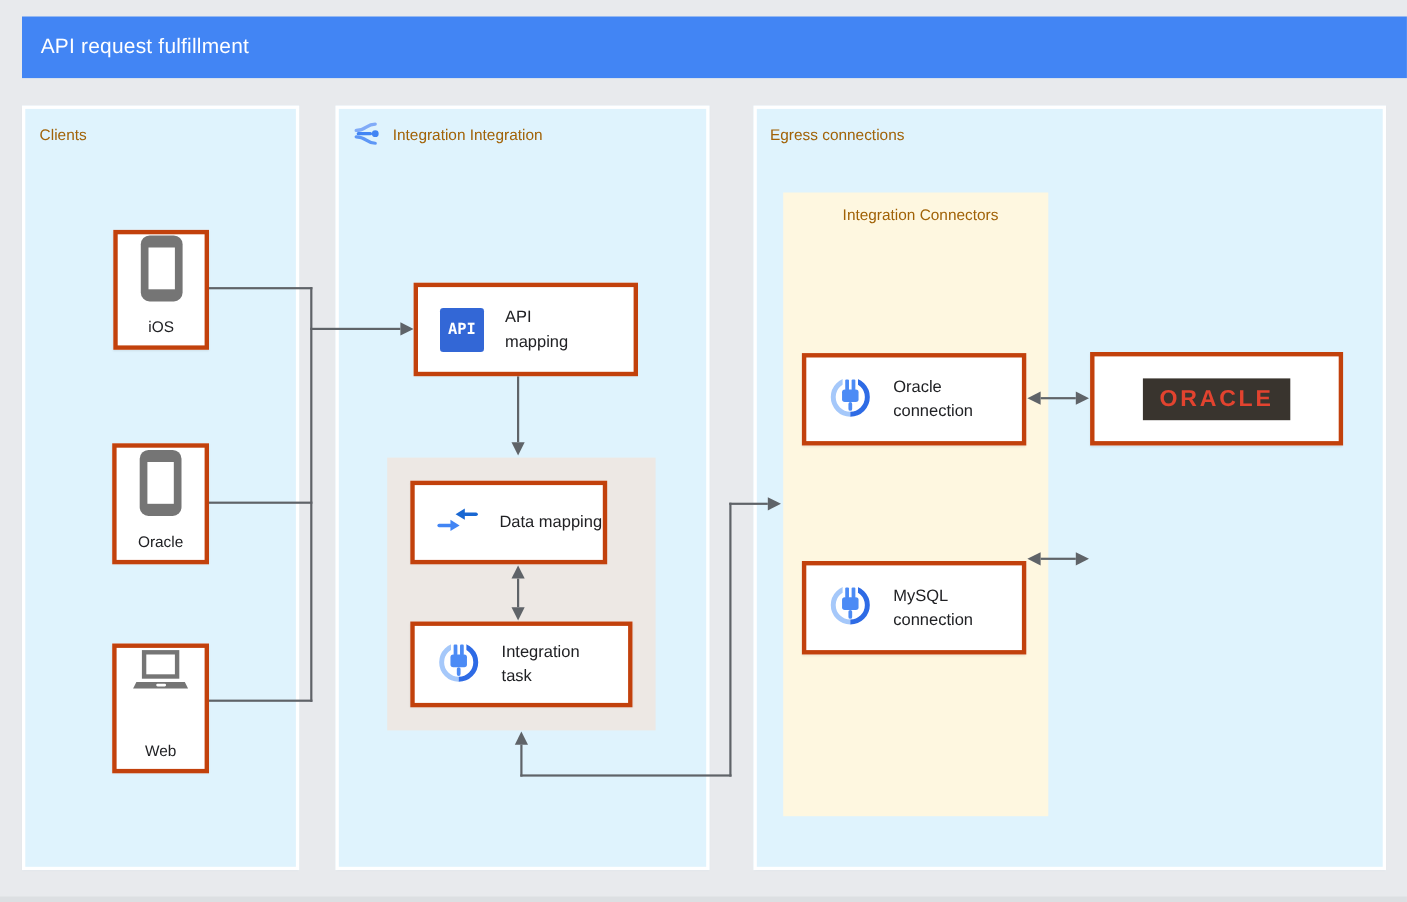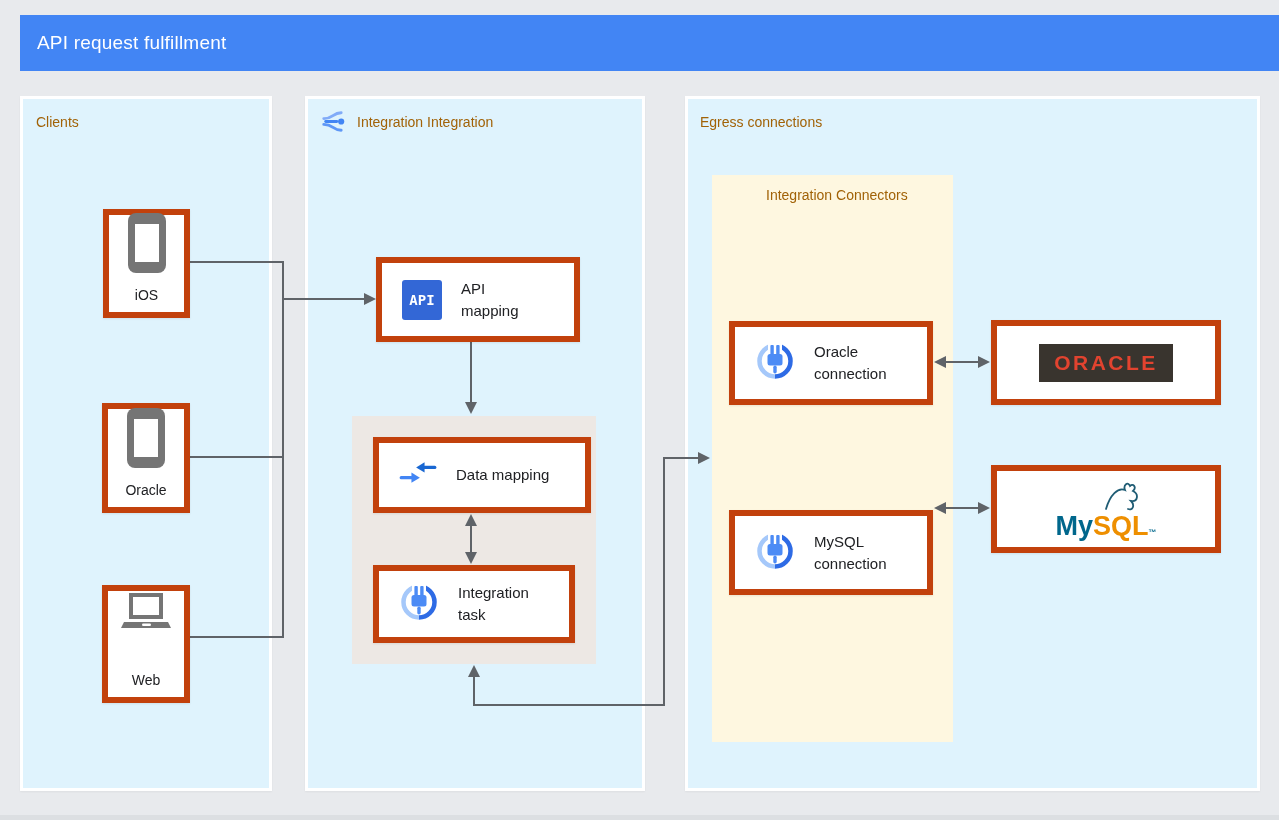--- a/index.html
+++ b/index.html
@@ -10,21 +10,21 @@
           display:flex;align-items:center;padding-left:17px;box-sizing:border-box;}
   .header-title{color:#FFFFFF;font-size:19px;letter-spacing:.2px;}
 
   .col{position:absolute;background:#DFF3FD;border:3px solid #FFFFFF;box-sizing:border-box;
        box-shadow:0 1px 2px rgba(0,0,0,.05);}
   .col-label{position:absolute;font-size:14px;color:#a16207;}
 
   .group{position:absolute;background:#FEF7E0;}
   .container-gray{position:absolute;background:#EDE8E4;}
 
-  .card{position:absolute;background:#FFFFFF;border:6px solid #c2410c;box-sizing:border-box;
+  .card{position:absolute;background:#FFFFFF;border:4px solid #c2410c;box-sizing:border-box;
         box-shadow:0 1px 2px rgba(0,0,0,.08);}
   .device-card{display:flex;flex-direction:column;align-items:center;justify-content:flex-end;
                padding-bottom:9px;}
   .device-label{font-size:14px;color:#202124;margin-top:9px;}
   .node-card{display:flex;align-items:center;padding-left:20px;}
   .node-label{font-size:15px;color:#202124;line-height:1.45;margin-left:19px;}
 
   .api-badge{width:40px;height:40px;background:#3367D6;border-radius:3px;display:flex;
              align-items:center;justify-content:center;color:#fff;font-weight:bold;
              font-family:"DejaVu Sans Mono",monospace;font-size:14px;letter-spacing:0px;flex:0 0 auto;}
@@ -139,21 +139,21 @@
       </svg>
     </span>
     <span class="device-label">Web</span>
   </div>
 
   <div class="card node-card" style="left:376px;top:257px;width:204px;height:85px;">
     <span class="api-badge">API</span>
     <span class="node-label"><span>API</span><br><span>mapping</span></span>
   </div>
 
-  <div class="card node-card" style="left:373px;top:437px;width:218px;height:76px;">
+  <div class="card node-card" style="left:373px;top:437px;width:179px;height:76px;">
     <span style="flex:0 0 auto;">
       <svg width="38" height="28" viewBox="0 0 40 30">
         <line x1="2" y1="20" x2="13" y2="20" stroke="#4285F4" stroke-width="3.4" stroke-linecap="round"></line>
         <polygon points="13,14.5 22,20 13,25.5" fill="#4285F4"></polygon>
         <line x1="38" y1="9" x2="27" y2="9" stroke="#1967D2" stroke-width="3.4" stroke-linecap="round"></line>
         <polygon points="27,3.5 18,9 27,14.5" fill="#1967D2"></polygon>
       </svg>
     </span>
     <span class="node-label">Data mapping</span>
   </div>
@@ -202,25 +202,15 @@
     </span>
     <span class="node-label"><span>MySQL</span><br><span>connection</span></span>
   </div>
 
   <div class="card logo-card" style="left:991px;top:320px;width:230px;height:85px;">
     <span class="oracle-box">
       <span class="oracle-text">ORACLE</span>
     </span>
   </div>
 
-  <div class="card logo-card" style="left:991px;top:465px;width:230px;height:88px;">
-    <span class="mysql-wrap">
-      <span style="margin-left:36px;">
-        <svg width="44" height="36" viewBox="0 0 44 36">
-          <path d="M4 30 C8 16 16 8 23 11 C21 6 26 2 28 7 C31 4 35 8 31 12 C37 15 36 23 29 22 C33 26 31 32 26 30" fill="none" stroke="#1F5C74" stroke-width="1.8" stroke-linecap="round"></path>
-        </svg>
-      </span>
-      <span class="mysql-text"><span class="mysql-my">My</span><span class="mysql-sql">SQL</span><span class="mysql-tm">™</span></span>
-    </span>
-  </div>
 
   <div class="bottom-strip"></div>
 </div>
 
 </body></html>

